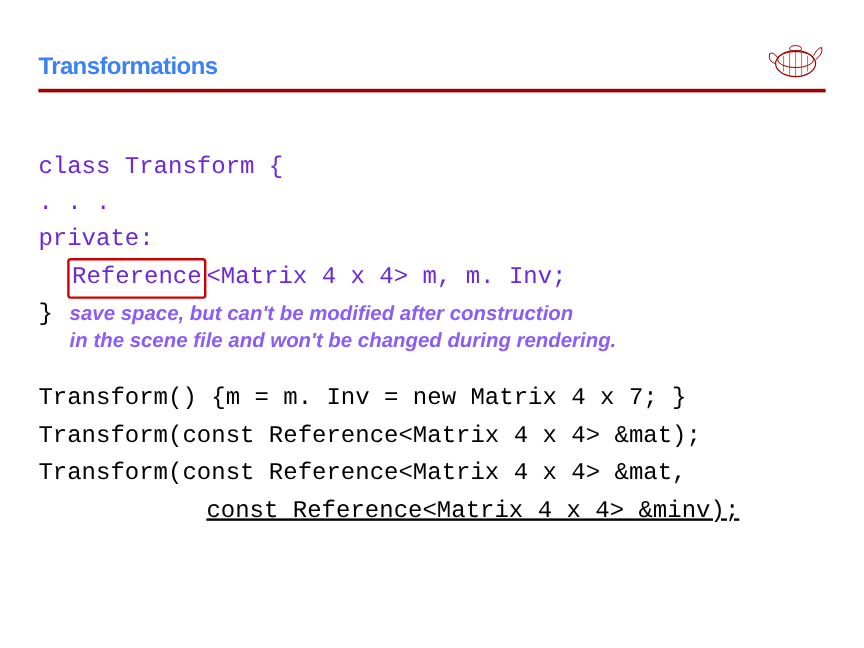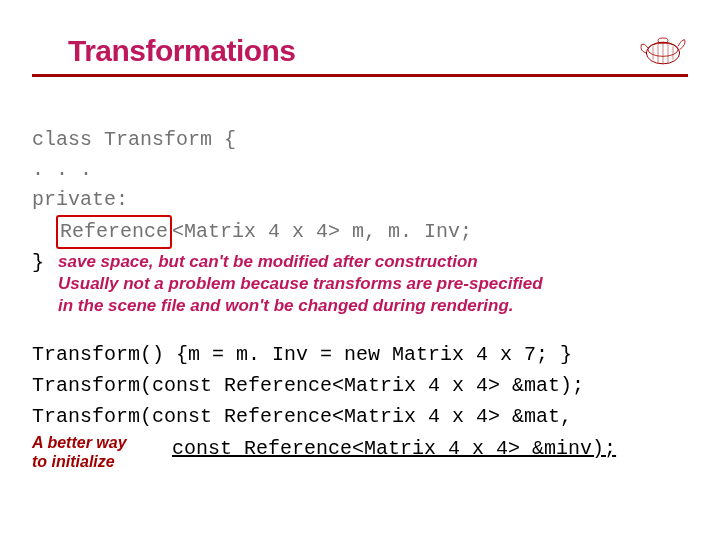--- a/index.html
+++ b/index.html
@@ -13,51 +13,50 @@
   }
   .header {
     display: flex;
     justify-content: space-between;
     align-items: flex-end;
     border-bottom: 3px solid #a00000;
     padding-bottom: 6px;
     margin-bottom: 18px;
   }
   .title {
-    font-size: 30px;
+    font-size: 20px;
     font-weight: bold;
-    color: #be185d;
+    color: #3b82f6;
     letter-spacing: -0.5px;
-    margin-left: 36px;
   }
   .logo {
     width: 50px;
     height: 40px;
     position: relative;
   }
   .logo svg { width: 100%; height: 100%; }
   .code-block {
     font-family: "Courier New", Courier, monospace;
     font-size: 20px;
     line-height: 1.5;
-    color: #737373;
+    color: #6d28d9;
     white-space: pre;
   }
   .highlight-box {
     border: 2px solid #d00000;
     border-radius: 3px;
     padding: 0 2px;
     display: inline-block;
   }
   .note {
     font-family: Verdana, Geneva, sans-serif;
     font-size: 17px;
     font-style: italic;
     font-weight: bold;
-    color: #be185d;
+    color: #8b5cf6;
     line-height: 1.3;
   }
   .brace-row {
     display: flex;
     align-items: flex-start;
     gap: 14px;
     margin-top: 2px;
   }
   .brace {
     font-family: "Courier New", Courier, monospace;
@@ -117,29 +116,24 @@
 <div class="code-block">
 <span>class Transform {</span>
 <span>. . .</span>
 <span>private:</span>
 <span><span>  </span><span class="highlight-box">Reference</span><span>&lt;Matrix 4 x 4&gt; m, m. Inv;</span></span></div>
 
 <div class="brace-row">
   <div class="brace">}</div>
   <div class="note">
     <div>save space, but can't be modified after construction</div>
-    <div>Usually not a problem because transforms are pre-specified</div>
     <div>in the scene file and won't be changed during rendering.</div>
   </div>
 </div>
 
 <div class="section2">
   <div>Transform() {m = m. Inv = new Matrix 4 x 7; }</div>
   <div>Transform(const Reference&lt;Matrix 4 x 4&gt; &amp;mat);</div>
   <div class="ctor-last">
     <div>Transform(const Reference&lt;Matrix 4 x 4&gt; &amp;mat,</div>
-    <div class="anno-left">
-      <div>A better way</div>
-      <div>to initialize</div>
-    </div>
     <div class="ctor-cont">const Reference&lt;Matrix 4 x 4&gt; &amp;minv);</div>
   </div>
 </div>
 
 </body></html>

